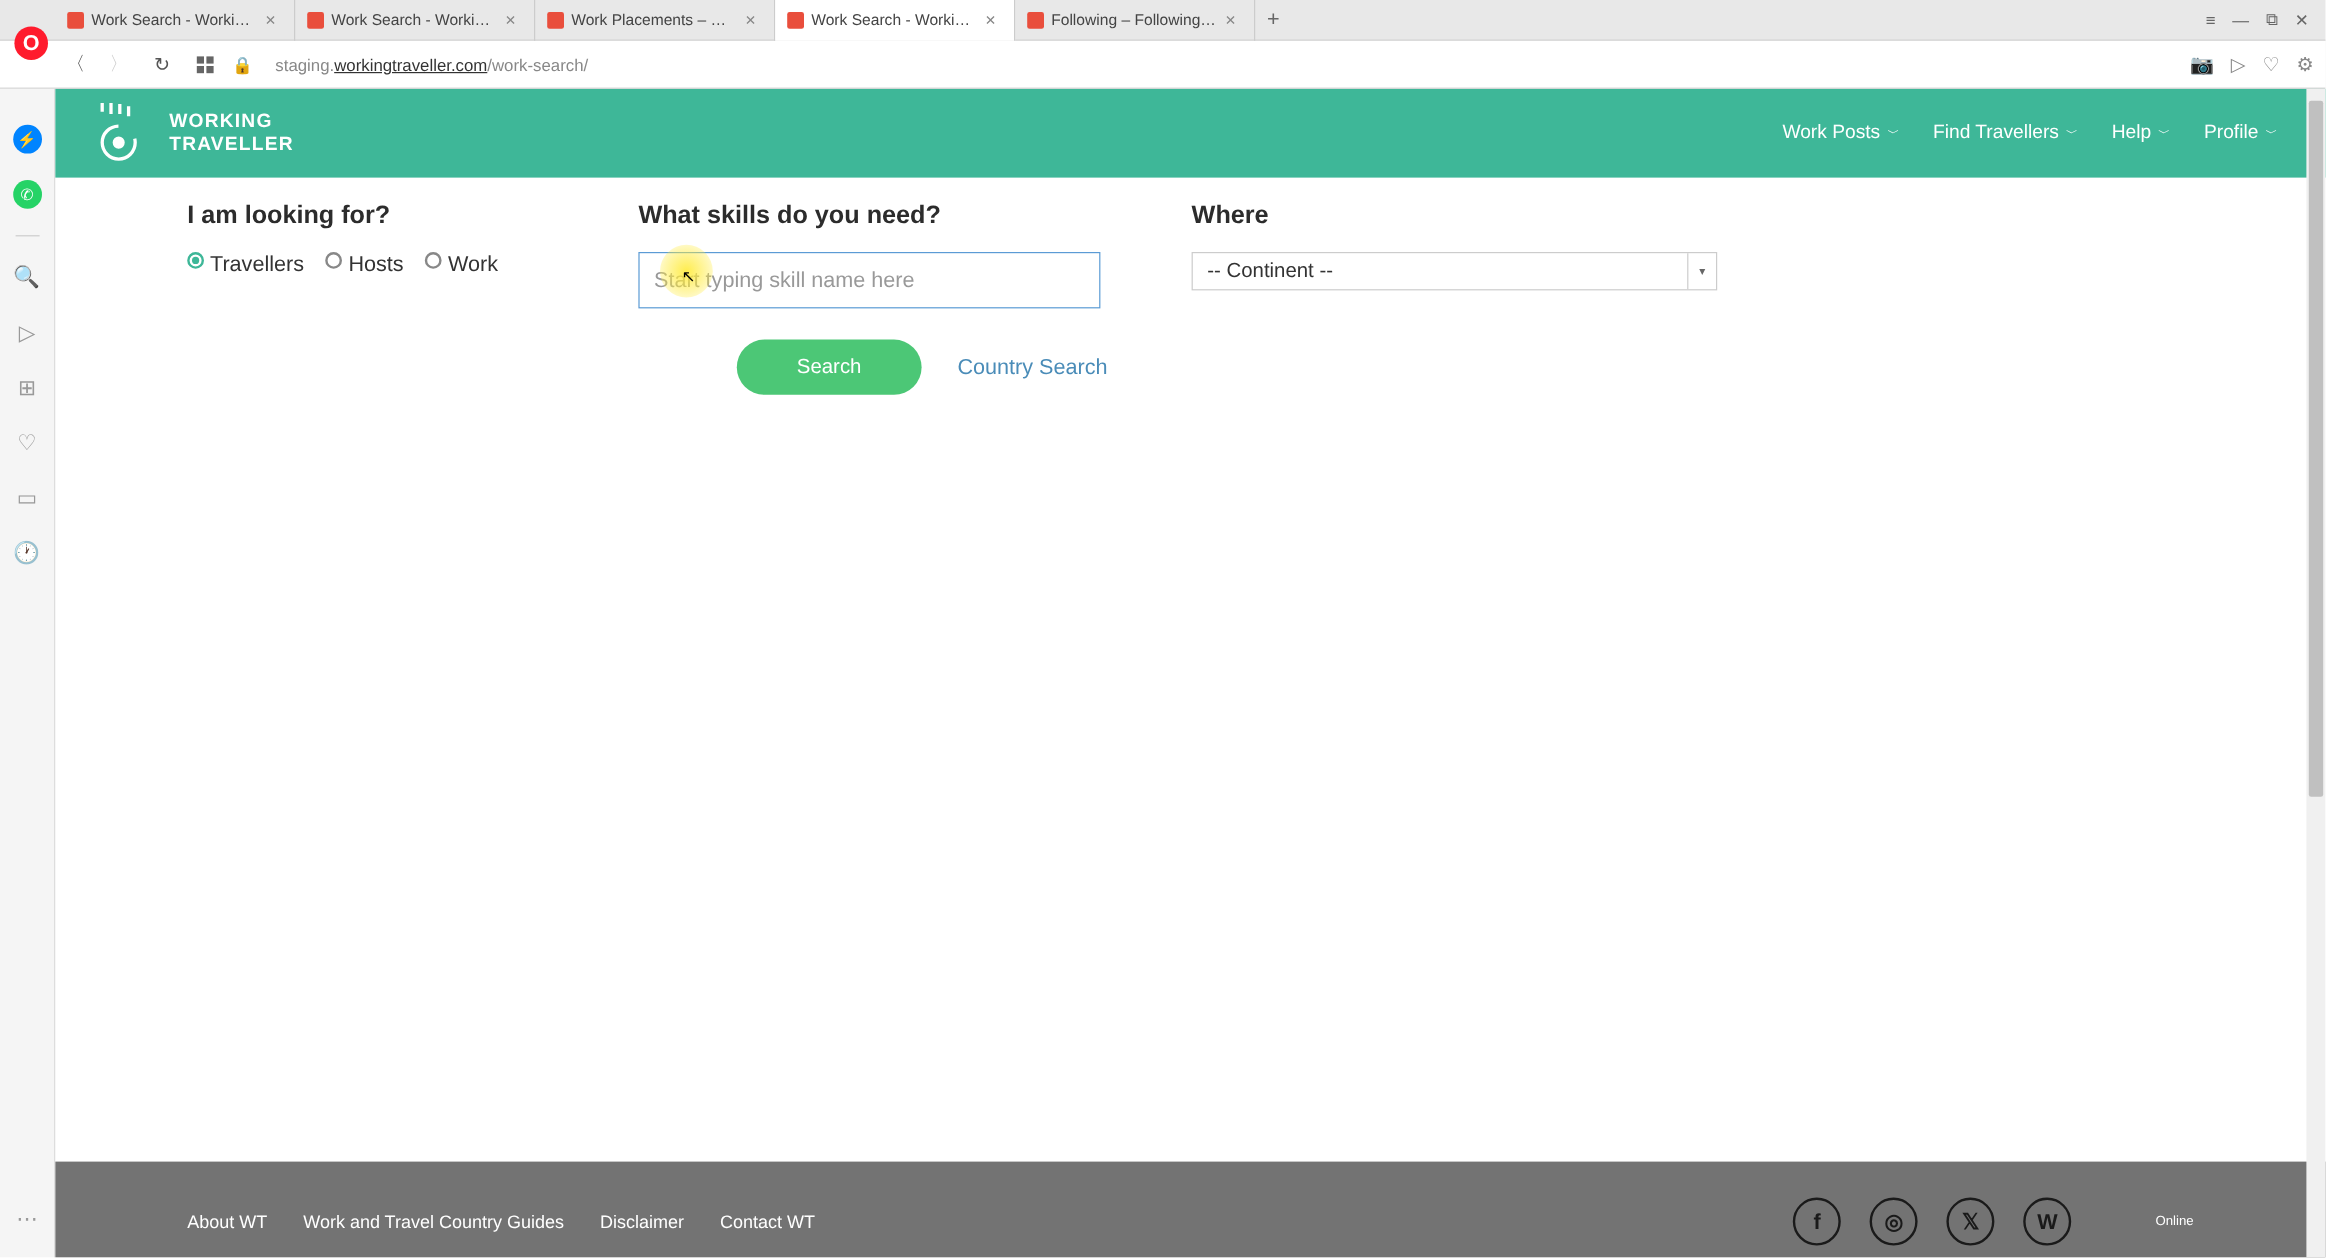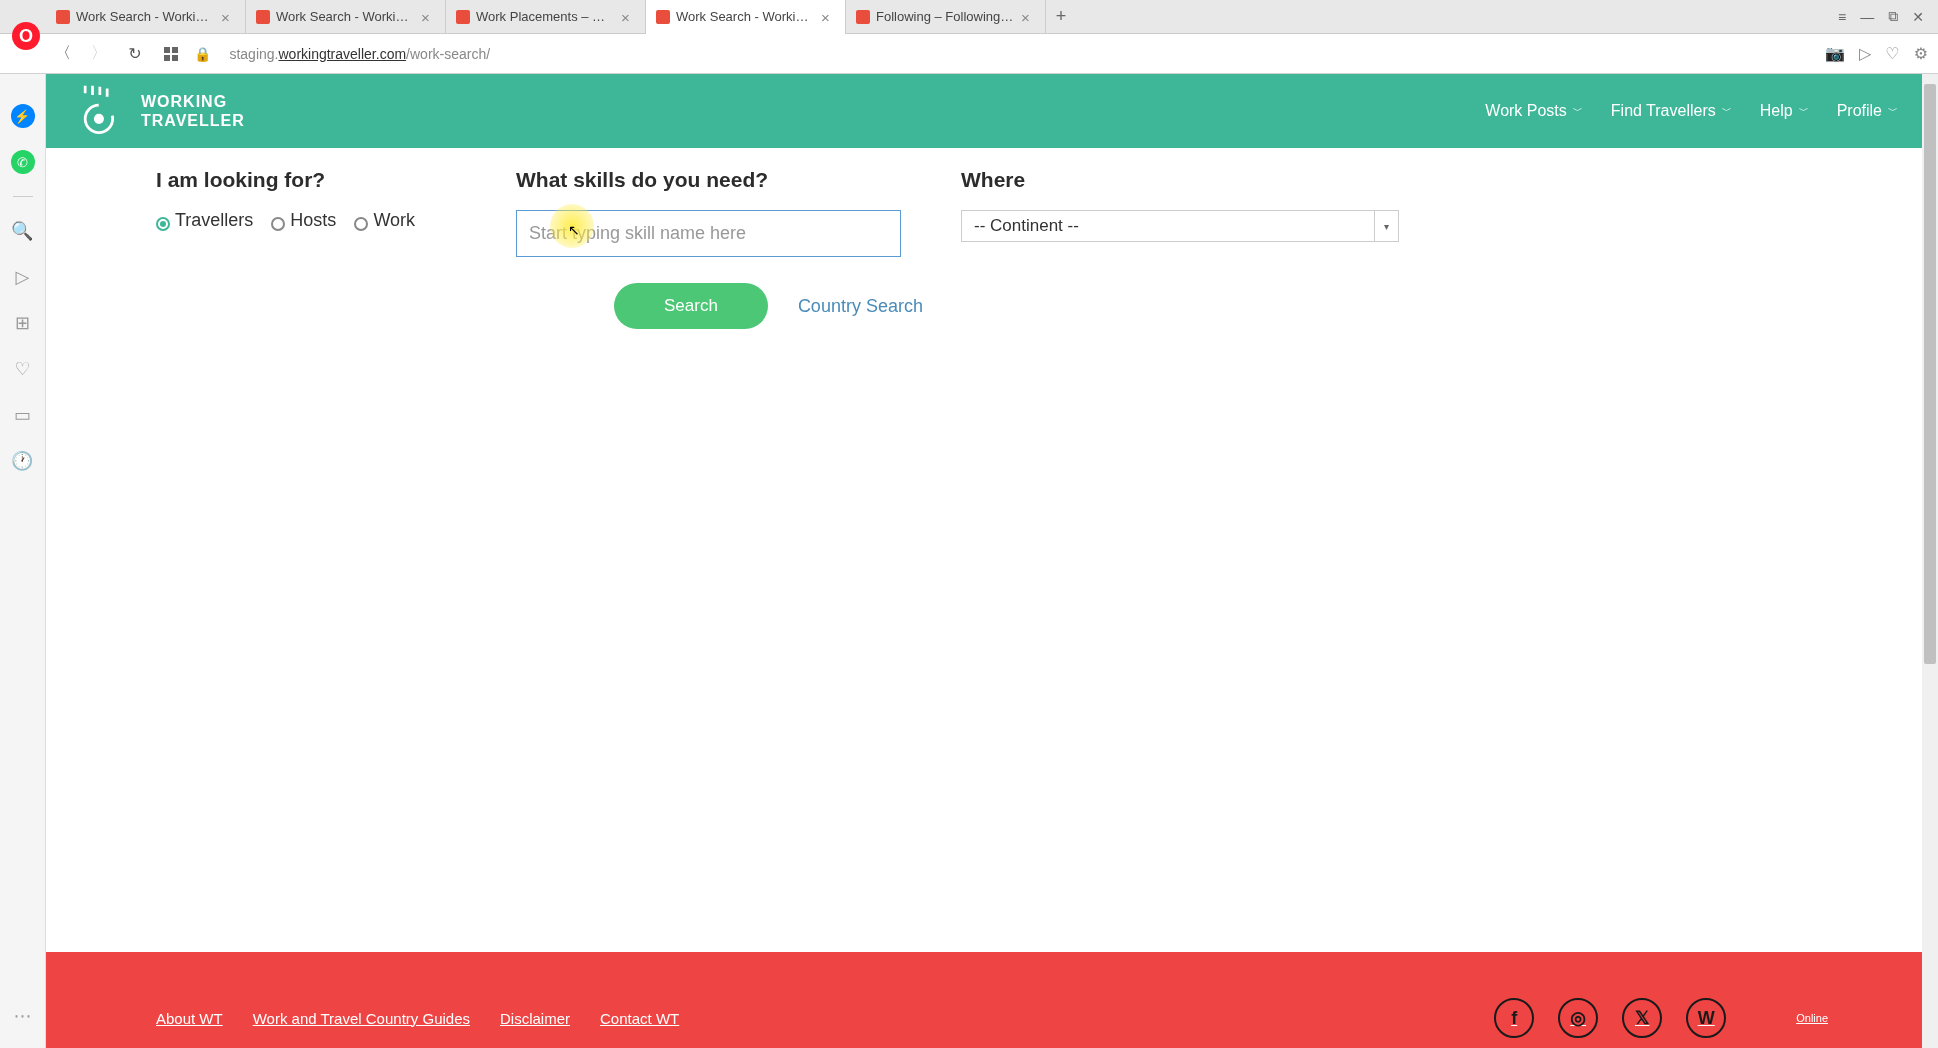--- a/index.html
+++ b/index.html
@@ -39,40 +39,40 @@
     
     .site-header { background: #3eb798; height: 74px; display: flex; align-items: center; padding: 0 40px 0 30px; }
     .logo { display: flex; align-items: center; gap: 10px; }
     .logo-icon { width: 55px; height: 55px; }
     .logo-text { color: #fff; font-size: 16px; line-height: 1.2; font-weight: 600; letter-spacing: 1px; }
     .nav-menu { margin-left: auto; display: flex; gap: 28px; align-items: flex-start; }
     .nav-item { color: #fff; font-size: 16px; cursor: pointer; display: flex; align-items: center; gap: 6px; }
     .nav-item .chevron { font-size: 10px; }
     
     .search-form { padding: 20px 110px 40px; flex: 1; }
-    .form-row { display: flex; gap: 60px; align-items: flex-start; }
+    .form-row { display: flex; gap: 76px; align-items: flex-start; }
     .form-group { display: flex; flex-direction: column; gap: 18px; }
     .form-label { font-size: 21px; font-weight: 600; color: #2c2c2c; }
     .radio-group { display: flex; gap: 18px; align-items: center; }
-    .radio-option { display: flex; align-items: flex-end; gap: 5px; font-size: 18px; color: #333; cursor: pointer; }
+    .radio-option { display: flex; align-items: flex-start; gap: 5px; font-size: 18px; color: #333; cursor: pointer; }
     .radio-circle { width: 14px; height: 14px; border: 2px solid #3eb798; border-radius: 50%; display: inline-block; position: relative; }
     .radio-circle.checked::after { content: ''; position: absolute; width: 6px; height: 6px; background: #3eb798; border-radius: 50%; top: 2px; left: 2px; }
     .radio-circle.unchecked { border-color: #888; }
     
     .skill-input { width: 385px; height: 47px; border: 1px solid #5b9bd5; padding: 0 12px; font-size: 18px; color: #333; }
     .skill-input::placeholder { color: #999; }
     
     .continent-select { width: 438px; height: 32px; border: 1px solid #ccc; background: #fff; position: relative; display: flex; align-items: center; padding: 0 12px; font-size: 17px; color: #333; cursor: pointer; }
     .continent-select .dropdown-btn { position: absolute; right: 0; top: 0; width: 24px; height: 100%; border-left: 1px solid #ccc; display: flex; align-items: center; justify-content: center; font-size: 10px; color: #666; }
     
     .search-actions { display: flex; align-items: center; gap: 30px; margin-top: 26px; margin-left: 458px; }
     .search-btn { background: #4cc776; color: #fff; border: none; border-radius: 25px; padding: 13px 50px; font-size: 17px; cursor: pointer; }
     .advance-link { color: #4a8cb8; font-size: 18px; cursor: pointer; }
     
-    .footer { background: #ef4444; padding: 46px 110px 10px; color: #fff; display: flex; align-items: center; gap: 30px; font-size: 15px; margin-top: auto; min-height: 70px; text-decoration: underline; }
+    .footer { background: #737373; padding: 30px 110px 10px; color: #fff; display: flex; align-items: center; gap: 30px; font-size: 15px; margin-top: auto; min-height: 70px; }
     .footer-links { display: flex; gap: 30px; }
     .footer-link { cursor: pointer; }
     .social-icons { margin-left: auto; display: flex; gap: 24px; }
     .social-icon { width: 40px; height: 40px; border: 2px solid #1a1a1a; border-radius: 50%; display: flex; align-items: center; justify-content: center; color: #1a1a1a; font-weight: bold; cursor: pointer; font-size: 18px; }
     .online-badge { color: #fff; font-size: 11px; margin-left: 40px; }
     
     .cursor-highlight { position: absolute; width: 44px; height: 44px; background: radial-gradient(circle, rgba(255,235,59,0.9) 0%, rgba(255,235,59,0.4) 60%, transparent 100%); border-radius: 50%; pointer-events: none; z-index: 100; }
     .cursor-arrow { position: absolute; font-size: 14px; color: #000; pointer-events: none; z-index: 101; }
     
     .scrollbar-track { position: absolute; right: 0; top: 0; width: 16px; height: 100%; background: #f0f0f0; }

